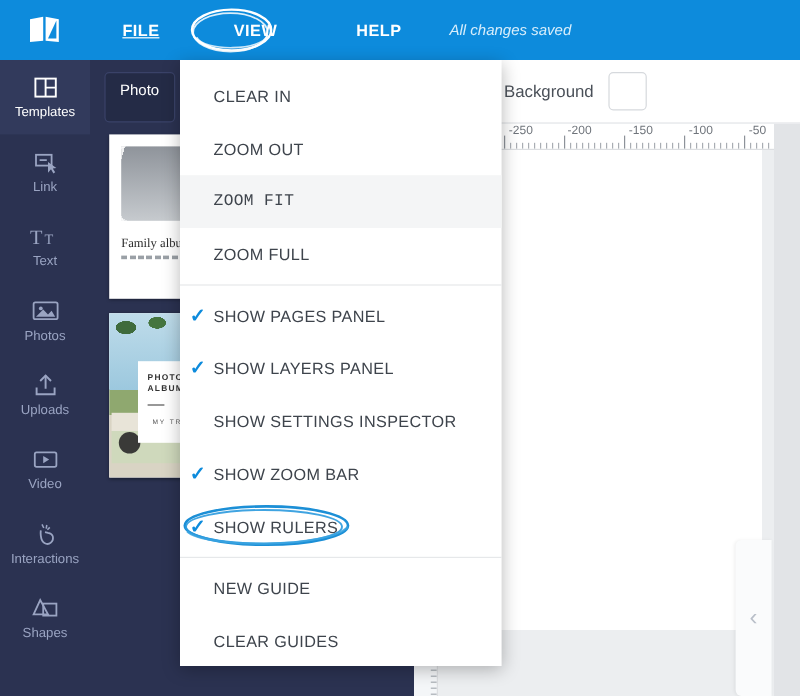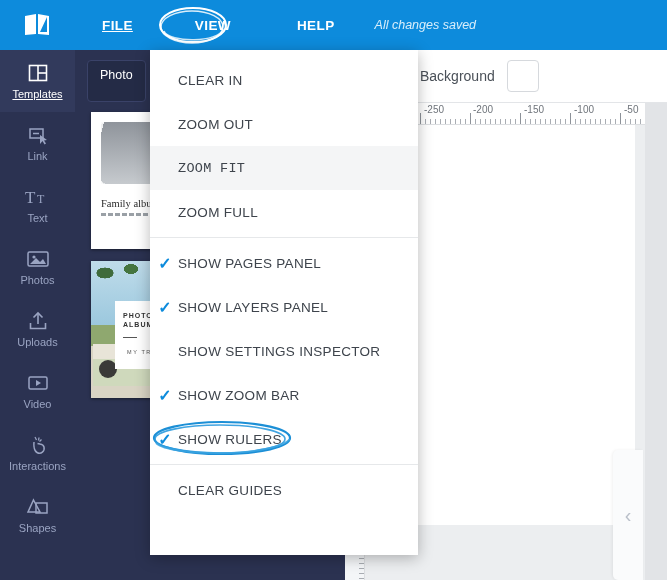--- a/index.html
+++ b/index.html
@@ -47,21 +47,21 @@
   .sidebar {
     position: absolute; left: 0; top: 50px; width: 75px; height: 530px;
     background: #2b3251; z-index: 20;
   }
   .side-item {
     width: 75px; height: 62px;
     display: flex; flex-direction: column;
     align-items: center; justify-content: center;
     color: #9aa4c2; font-size: 11px; gap: 5px;
   }
-  .side-item.active { color: #ffffff; background: #323a5c; text-decoration: underline; }
+  .side-item.active { color: #ffffff; background: #323a5c; }
   .side-icon { height: 22px; display: flex; align-items: center; justify-content: center; }
   .side-label { line-height: 1; }
 
   
   .tplpanel {
     position: absolute; left: 75px; top: 50px; width: 270px; height: 530px;
     background: #2b3251; z-index: 15;
   }
   .tpl-head { height: 52px; padding: 10px 12px 0 12px; display: flex; gap: 6px; }
   .tpl-tab {
@@ -540,17 +540,20 @@
         <span class="dd-check">✓</span>
         <span>SHOW RULERS</span>
         <svg class="ellipse-rulers" viewBox="0 0 150 42">
           <ellipse cx="72" cy="21" rx="68" ry="16" fill="none" stroke="#1c8fd6" stroke-width="2.2"></ellipse>
           <ellipse cx="70" cy="22" rx="65" ry="14" fill="none" stroke="#2b9ade" stroke-width="1.6" opacity=".9"></ellipse>
           <path d="M6 26 C20 40 124 40 140 22" fill="none" stroke="#3aa3e0" stroke-width="1.8" opacity=".85"></path>
         </svg>
       </div>
       <div class="dd-sep"></div>
       <div class="dd-item">
+        <span>NEW GUIDE</span>
+      </div>
+      <div class="dd-item">
         <span>CLEAR GUIDES</span>
       </div>
     </div>
 
 </div>
 
 </body></html>

